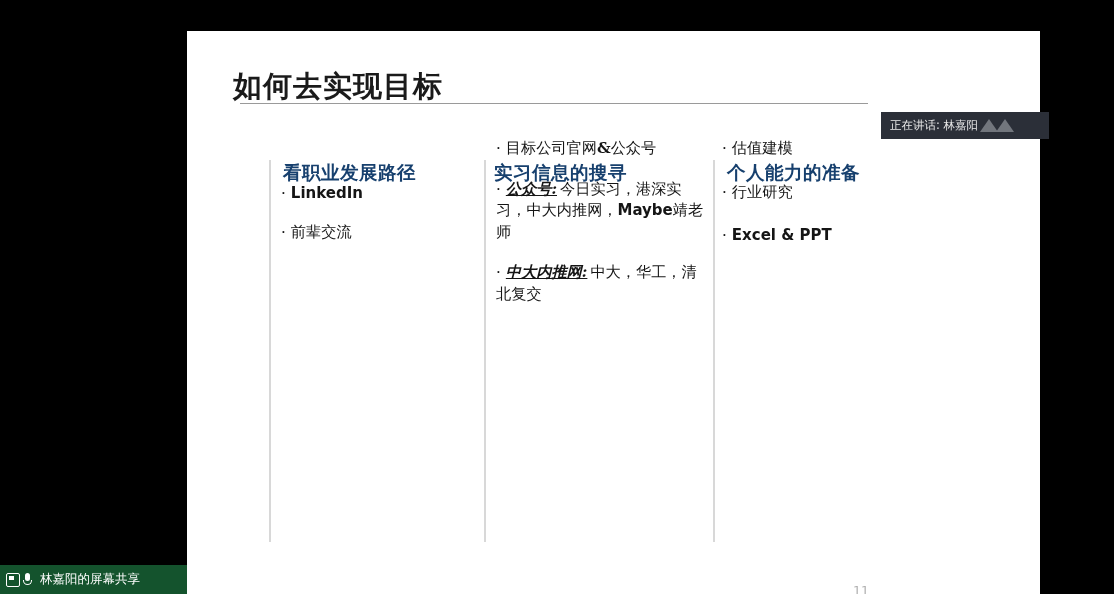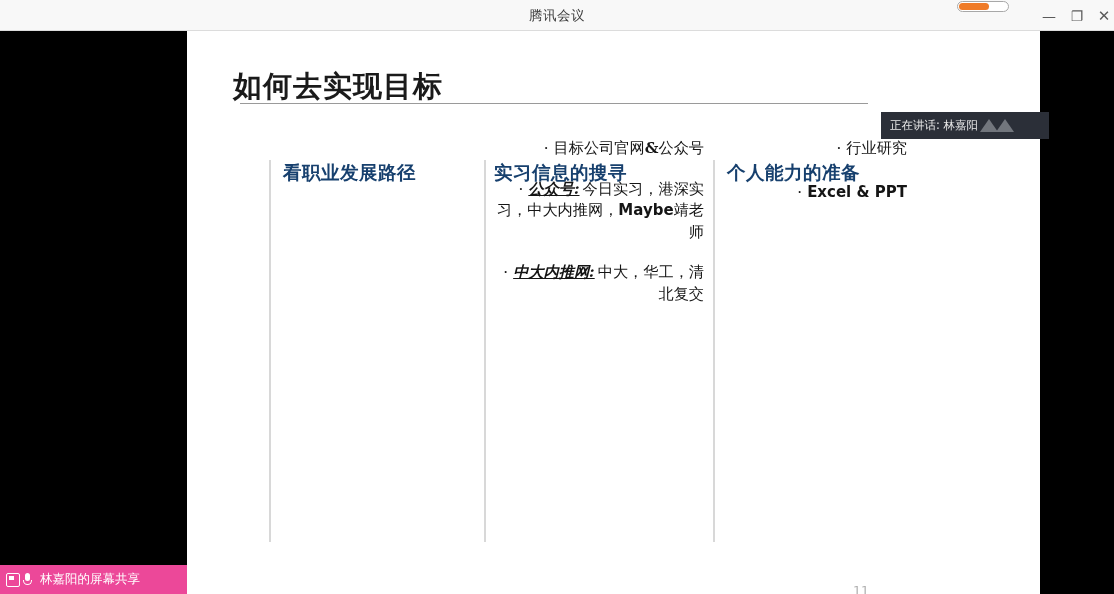--- a/index.html
+++ b/index.html
@@ -124,21 +124,20 @@
     white-space: nowrap;
   }
   .col-body {
     position: absolute;
     left: 12px;
     right: 0;
     font-family: "DejaVu Serif", "Liberation Serif", serif;
     font-size: 15.2px;
     color: #151515;
     line-height: 1.42;
-    text-align: right;
   }
   #body-0 { top: 152px; }
   #body-1 { top: 107px; }
   #body-2 { top: 107px; }
   .bullet-item { margin-bottom: 17px; }
   #body-1 .bullet-item { margin-bottom: 19px; }
   #body-2 .bullet-item { margin-bottom: 22px; }
   .dot { margin-right: 5px; }
   .b   { font-weight: bold; }
   .lat { font-family: "DejaVu Sans", "Liberation Sans", sans-serif; font-weight: bold; font-size: 15px; }
@@ -187,21 +186,21 @@
     border-bottom: 13px solid #c9ccd2;
     margin-left: -2px;
   }
 
   
   #status-bar {
     position: absolute;
     left: 0; bottom: 0;
     width: 187px;
     height: 29px;
-    background: #ec4899;
+    background: #14532d;
     display: flex;
     align-items: center;
     padding-left: 6px;
     box-sizing: border-box;
   }
   #status-bar .sicon {
     width: 14px; height: 14px;
     margin-right: 3px;
     position: relative;
     flex: none;
@@ -247,54 +246,48 @@
     font-size: 12.5px;
     color: #ffffff;
     white-space: nowrap;
   }
 </style>
 </head>
 <body>
 
 <div id="app">
 
-  <div id="titlebar">
-    <div id="app-title">腾讯会议</div>
-
-    <div id="meeting-pill">
-      <div id="meeting-pill-fill"></div>
-    </div>
-
-    <div class="win-btn" id="btn-min">—</div>
-    <div class="win-btn" id="btn-max">❐</div>
-    <div class="win-btn" id="btn-close">✕</div>
-  </div>
 
   <div id="share-stage">
 
     <div id="slide">
       <div id="slide-title">如何去实现目标</div>
       <div id="title-rule"></div>
 
       <div class="col" id="col-0">
         <div class="col-head">看职业发展路径</div>
       </div>
       <div class="col" id="col-1">
         <div class="col-head">实习信息的搜寻</div>
       </div>
       <div class="col" id="col-2">
         <div class="col-head">个人能力的准备</div>
       </div>
 
+      <div class="col-body" id="body-0" style="left:94px;width:195px;">
+          <div class="bullet-item"><span class="dot">·</span><span class="lat">LinkedIn</span></div>
+          <div class="bullet-item"><span class="dot">·</span><span>前辈交流</span></div>
+        </div>
       <div class="col-body" id="body-1" style="left:309px;width:208px;">
           <div class="bullet-item"><span class="dot">·</span><span>目标公司官网</span><span class="b">&amp;</span><span>公众号</span></div>
           <div class="bullet-item"><span class="dot">·</span><span class="tagterm">公众号:</span><span>今日实习，港深实习，中大内推网，</span><span class="lat">Maybe</span><span>靖老师</span></div>
           <div class="bullet-item"><span class="dot">·</span><span class="tagterm">中大内推网:</span><span>中大，华工，清北复交</span></div>
         </div>
       <div class="col-body" id="body-2" style="left:535px;width:185px;">
+          <div class="bullet-item"><span class="dot">·</span><span>估值建模</span></div>
           <div class="bullet-item"><span class="dot">·</span><span>行业研究</span></div>
           <div class="bullet-item"><span class="dot">·</span><span class="lat">Excel &amp; PPT</span></div>
         </div>
 
       <div id="page-number">11</div>
     </div>
 
     <div id="speaker-banner">
       <div id="speaker-text">正在讲话: 林嘉阳</div>
       <div id="speaker-wave">

